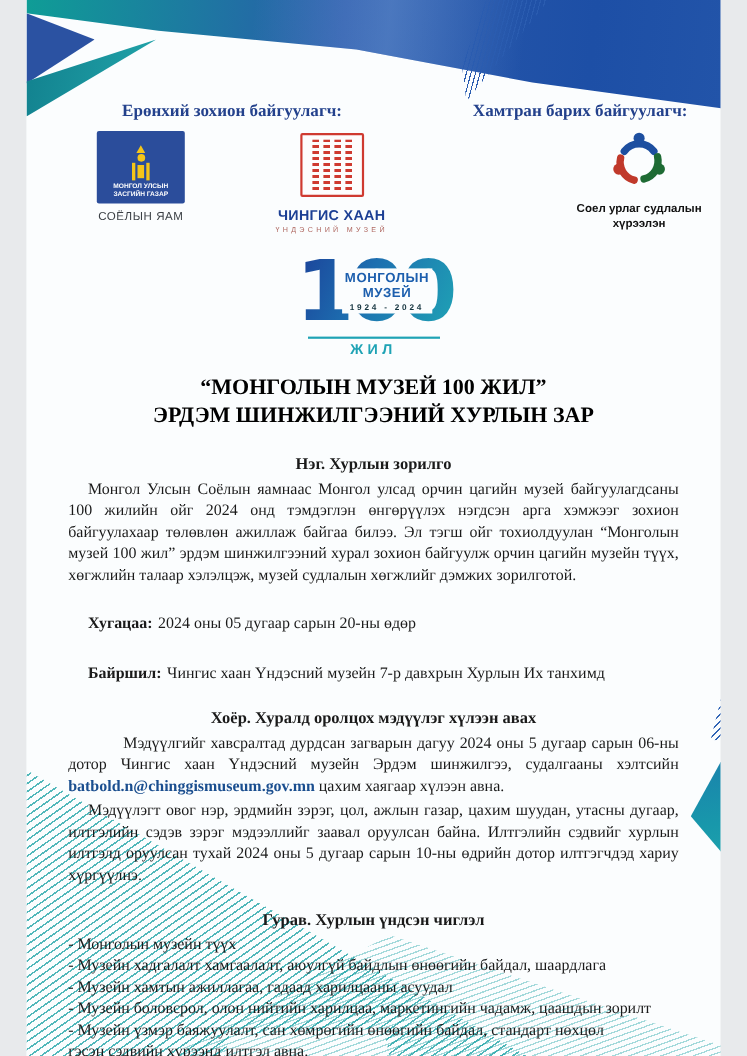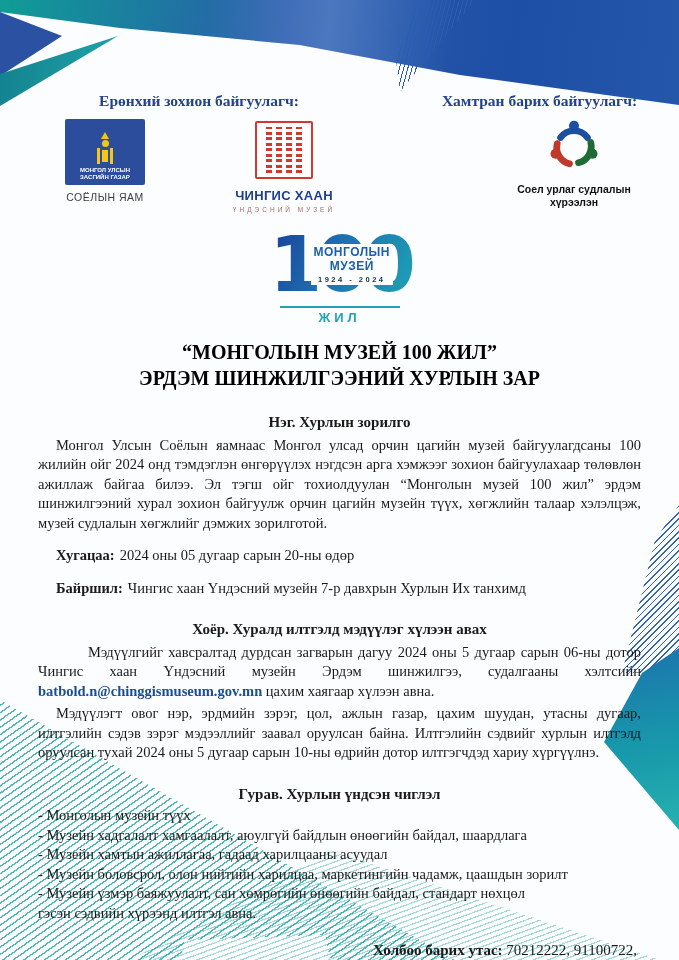--- a/index.html
+++ b/index.html
@@ -1,17 +1,17 @@
 <!DOCTYPE html>
 <html><head>
 <meta charset="utf-8">
 <style>
   html,body{margin:0;padding:0;background:#e8eaec;}
   .page{
-    position:relative; width:679px; height:960px; margin:0 auto;
+    position:relative; width:631px; height:960px; margin:0 auto;
     background:#fbfdfe; overflow:hidden;
     font-family:"Liberation Serif", serif; color:#1a1a1a;
   }
   .deco{position:absolute; pointer-events:none; z-index:0;}
   
   .deco-band{
     left:0; top:0; width:679px; height:120px;
     background:linear-gradient(96deg,#0f9d96 0%,#2a59ab 42%,#1d4fa6 75%,#2456aa 100%);
     clip-path:polygon(0 0,679px 0,679px 105px,460px 75px,300px 45px,120px 28px,0 12px);
   }
@@ -106,21 +106,21 @@
   .anniv-rule{width:120px; border-top:2px solid #1fa3b5; margin:3px auto 0;}
   .anniv-unit{font-family:"Liberation Sans",sans-serif; font-weight:bold; color:#1fa3b5; font-size:13px; letter-spacing:4px; margin-top:2px;}
 
   
   .title{ text-align:center; font-weight:bold; font-size:20px; line-height:26px; margin-top:10px; color:#000;}
   .body-wrap{margin:0 38px; font-size:14.5px; line-height:19.5px;}
   .h-center{text-align:center; font-weight:bold; font-size:15px; margin-top:22px;}
   .para{text-align:justify; margin-top:3px;}
   .indent-sm{text-indent:18px;}
   .indent-lg{text-indent:50px;}
-  .kv{margin-top:13px; padding-left:18px;}
+  .kv{margin-top:25px; padding-left:18px;}
   .kv .b{font-weight:bold; margin-right:5px;}
   .b{font-weight:bold;}
   .email{font-weight:bold; color:#1a4e8f;}
   .list{margin-top:2px;}
   .list div{line-height:19.5px;}
   .contact{margin-left:335px; margin-top:16px; font-size:15px; line-height:22px;}
 </style>
 </head>
 <body>
 
@@ -210,21 +210,21 @@
       <div class="h-center">Нэг. Хурлын зорилго</div>
       <div class="para indent-sm">Монгол Улсын Соёлын яамнаас Монгол улсад орчин цагийн музей байгуулагдсаны 100 жилийн ойг 2024 онд тэмдэглэн өнгөрүүлэх нэгдсэн арга хэмжээг зохион байгуулахаар төлөвлөн ажиллаж байгаа билээ. Эл тэгш ойг тохиолдуулан “Монголын музей 100 жил” эрдэм шинжилгээний хурал зохион байгуулж орчин цагийн музейн түүх, хөгжлийн талаар хэлэлцэж, музей судлалын хөгжлийг дэмжих зорилготой.</div>
 
       <div class="kv">
         <span class="b">Хугацаа:</span><span>2024 оны 05 дугаар сарын 20-ны өдөр</span>
       </div>
       <div class="kv">
         <span class="b">Байршил:</span><span>Чингис хаан Үндэсний музейн 7-р давхрын Хурлын Их танхимд</span>
       </div>
 
-      <div class="h-center">Хоёр. Хуралд илтгэлд мэдүүлэг хүлээн авах</div>
+      <div class="h-center">Хоёр. Хуралд оролцох мэдүүлэг хүлээн авах</div>
       <div class="para indent-lg">
         <span>Мэдүүлгийг хавсралтад дурдсан загварын дагуу 2024 оны 5 дугаар сарын 06-ны дотор Чингис хаан Үндэсний музейн Эрдэм шинжилгээ, судалгааны хэлтсийн </span><span class="email">batbold.n@chinggismuseum.gov.mn</span><span> цахим хаягаар хүлээн авна.</span>
       </div>
       <div class="para indent-sm">Мэдүүлэгт овог нэр, эрдмийн зэрэг, цол, ажлын газар, цахим шуудан, утасны дугаар, илтгэлийн сэдэв зэрэг мэдээллийг заавал оруулсан байна. Илтгэлийн сэдвийг хурлын илтгэлд оруулсан тухай 2024 оны 5 дугаар сарын 10-ны өдрийн дотор илтгэгчдэд хариу хүргүүлнэ.</div>
 
       <div class="h-center">Гурав. Хурлын үндсэн чиглэл</div>
       <div class="list">
         <div>- Монголын музейн түүх</div>
         <div>- Музейн хадгалалт хамгаалалт, аюулгүй байдлын өнөөгийн байдал, шаардлага</div>
         <div>- Музейн хамтын ажиллагаа, гадаад харилцааны асуудал</div>

